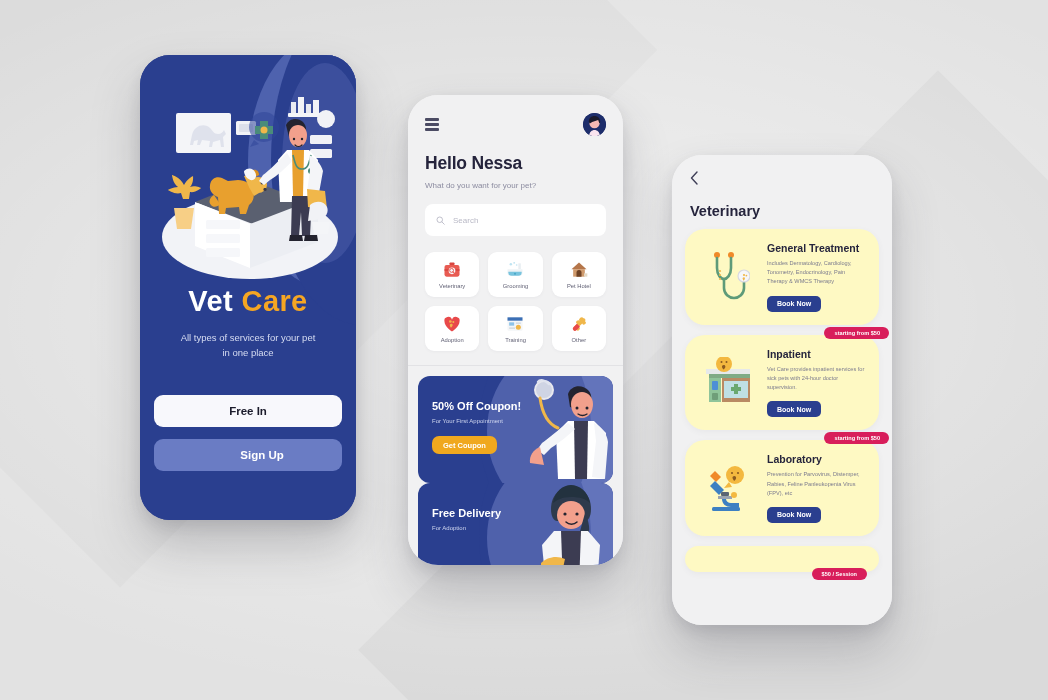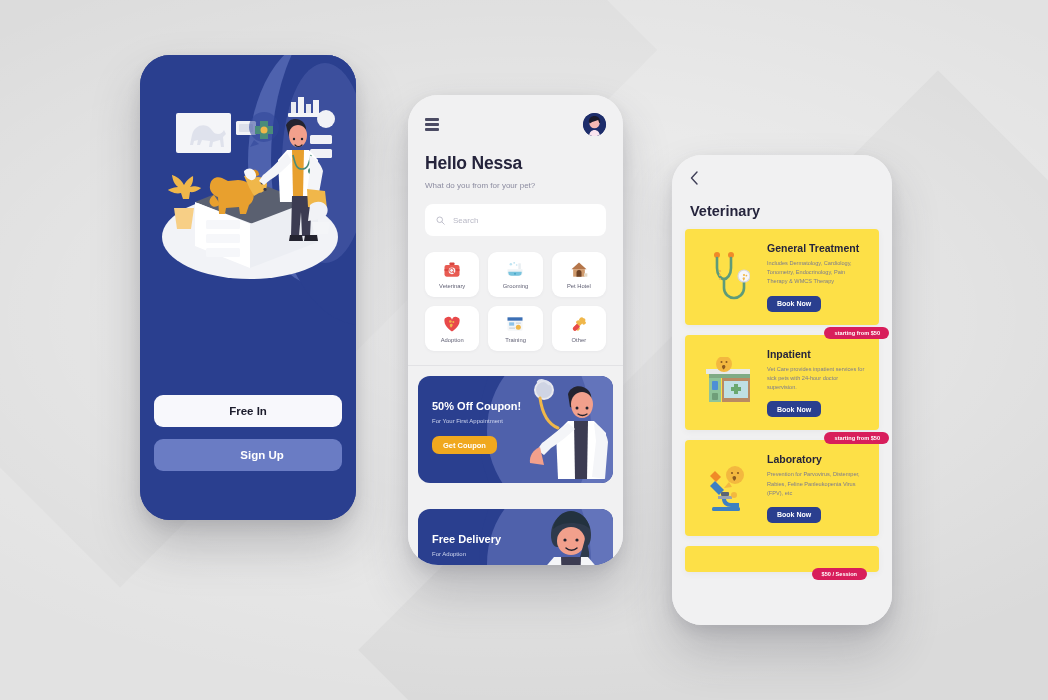--- a/index.html
+++ b/index.html
@@ -59,40 +59,40 @@
     padding:16px 11px;gap:8px;cursor:text;}
   .s2-search .ph{font-size:8px;color:#b9b9c6;}
 
   .grid{margin:16px 17px 0;display:grid;grid-template-columns:repeat(3,1fr);gap:9px;}
   .cat{background:#fff;border-radius:9px;height:45px;display:flex;flex-direction:column;
     align-items:center;justify-content:center;gap:3px;cursor:pointer;
     box-shadow:0 1px 3px rgba(80,80,100,.05);}
   .cat-label{font-size:5.8px;color:#5e5e72;}
   .divider{margin:14px 0 0;height:1px;background:#e2e2e5;}
 
-  .promos{margin:10px 10px 0;display:flex;flex-direction:column;gap:26px;}
+  .promos{margin:10px 10px 0;display:flex;flex-direction:column;gap:0;}
   .promo{position:relative;height:107px;border-radius:12px;overflow:hidden;background:#2a3f8f;cursor:pointer;}
   .promo-arc{position:absolute;right:-22px;top:-30px;width:148px;height:170px;border-radius:50%;background:#6374bb;}
   .promo-arc2{position:absolute;right:22px;top:-42px;width:112px;height:190px;border-radius:50%;
      background:#2a3f8f;opacity:.35;}
   .promo-txt{position:absolute;left:14px;top:24px;z-index:3;}
   .promo-h{font-size:11px;font-weight:bold;color:#fff;}
   .promo-s{margin-top:6px;font-size:6px;color:#cfd6ef;}
   .promo-btn{margin-top:12px;display:inline-flex;align-items:center;justify-content:center;
     height:18px;padding:0 11px;border-radius:7px;background:#f0a81e;color:#fff;font-size:7.5px;
     font-weight:bold;cursor:pointer;}
   .promo-art{position:absolute;right:2px;bottom:0;z-index:2;}
 
   
   .s3{position:relative;width:100%;height:100%;background:#f1f1f2;}
   .s3-top{padding:16px 18px 0;}
   .back{font-size:15px;color:#3f3f58;line-height:1;cursor:pointer;width:12px;}
   .s3-title{margin-top:16px;font-size:14.5px;font-weight:bold;color:#25243c;}
   .cards{margin:10px 13px 0;display:flex;flex-direction:column;gap:10px;}
-  .svc{position:relative;background:#fde047;border-radius:4px;padding:13px 12px 13px 12px;
+  .svc{position:relative;background:#fef9c3;border-radius:20px;padding:13px 12px 13px 12px;
     display:flex;gap:8px;box-shadow:0 2px 6px rgba(80,80,100,.06);}
   .svc-ico{width:62px;flex:0 0 62px;display:flex;align-items:center;justify-content:center;}
   .svc-body{flex:1;min-width:0;}
   .svc-h{font-size:10.5px;font-weight:bold;color:#25243c;}
   .svc-d{margin-top:5px;font-size:5.6px;line-height:1.65;color:#7b7b8e;}
   .svc-btn{margin-top:9px;display:inline-flex;align-items:center;justify-content:center;height:16px;
     padding:0 10px;border-radius:5px;background:#2a3f8f;color:#fff;font-size:7px;font-weight:bold;cursor:pointer;}
   .badge{position:absolute;right:-9px;top:-9px;background:#d8days;}
   .badge{position:absolute;right:-10px;top:-8px;background:#d81e5b;color:#fff;font-size:5.6px;
     font-weight:bold;padding:3px 9px 3px 11px;border-radius:9px;white-space:nowrap;}
@@ -187,20 +187,30 @@
             <circle cx="124" cy="53" r="3.5" fill="#f0b74a"></circle>
           </g>
 
           <g>
             <path d="M170 128c6-5 14-4 17 2 2 5-1 10-6 12l-13 2z" fill="#f1f2f6"></path>
             <path d="M172 145h18l-2 12h-14z" fill="#f4f5f8"></path>
           </g>
         </svg>
       </div>
 
+      <div class="s1-body">
+        <div class="s1-title">
+          <span class="w1">Vet</span>
+          <span class="w2">Care</span>
+        </div>
+        <div class="s1-sub">
+          <div>All types of services for your pet</div>
+          <div>in one place</div>
+        </div>
+      </div>
 
       <div class="btn-stack">
         <div class="btn btn-signin">Free In</div>
         <div class="btn btn-signup">Sign Up</div>
       </div>
     </div>
   </div>
 
   <div class="phone phone-2">
     <div class="s2">
@@ -216,21 +226,21 @@
             <svg viewBox="0 0 23 23" width="23" height="23">
               <circle cx="11.5" cy="11.5" r="11.5" fill="#1d2d6b"></circle>
               <circle cx="11.5" cy="10" r="5.2" fill="#f4b8b4"></circle>
               <path d="M5.8 9c0-4 2.6-6 5.7-6s5.7 2 5.7 6c0 1.4-1 1-1 1l-1-3-6 2-2.4 1.6z" fill="#1a1a2c"></path>
               <path d="M6 23c.4-4 2.8-6 5.5-6s5.1 2 5.5 6z" fill="#fae4ef"></path>
             </svg>
           </div>
         </div>
 
         <div class="s2-hello">Hello Nessa</div>
-        <div class="s2-q">What do you from for your pet?</div>
+        <div class="s2-q">What do you want for your pet?</div>
 
         <div class="s2-search">
           <svg width="9" height="9" viewBox="0 0 12 12">
             <circle cx="5" cy="5" r="3.7" fill="none" stroke="#b9b9c6" stroke-width="1.2"></circle>
             <line x1="7.8" y1="7.8" x2="11" y2="11" stroke="#b9b9c6" stroke-width="1.2" stroke-linecap="round"></line>
           </svg>
           <span class="ph">Search</span>
         </div>
       </div>
 

